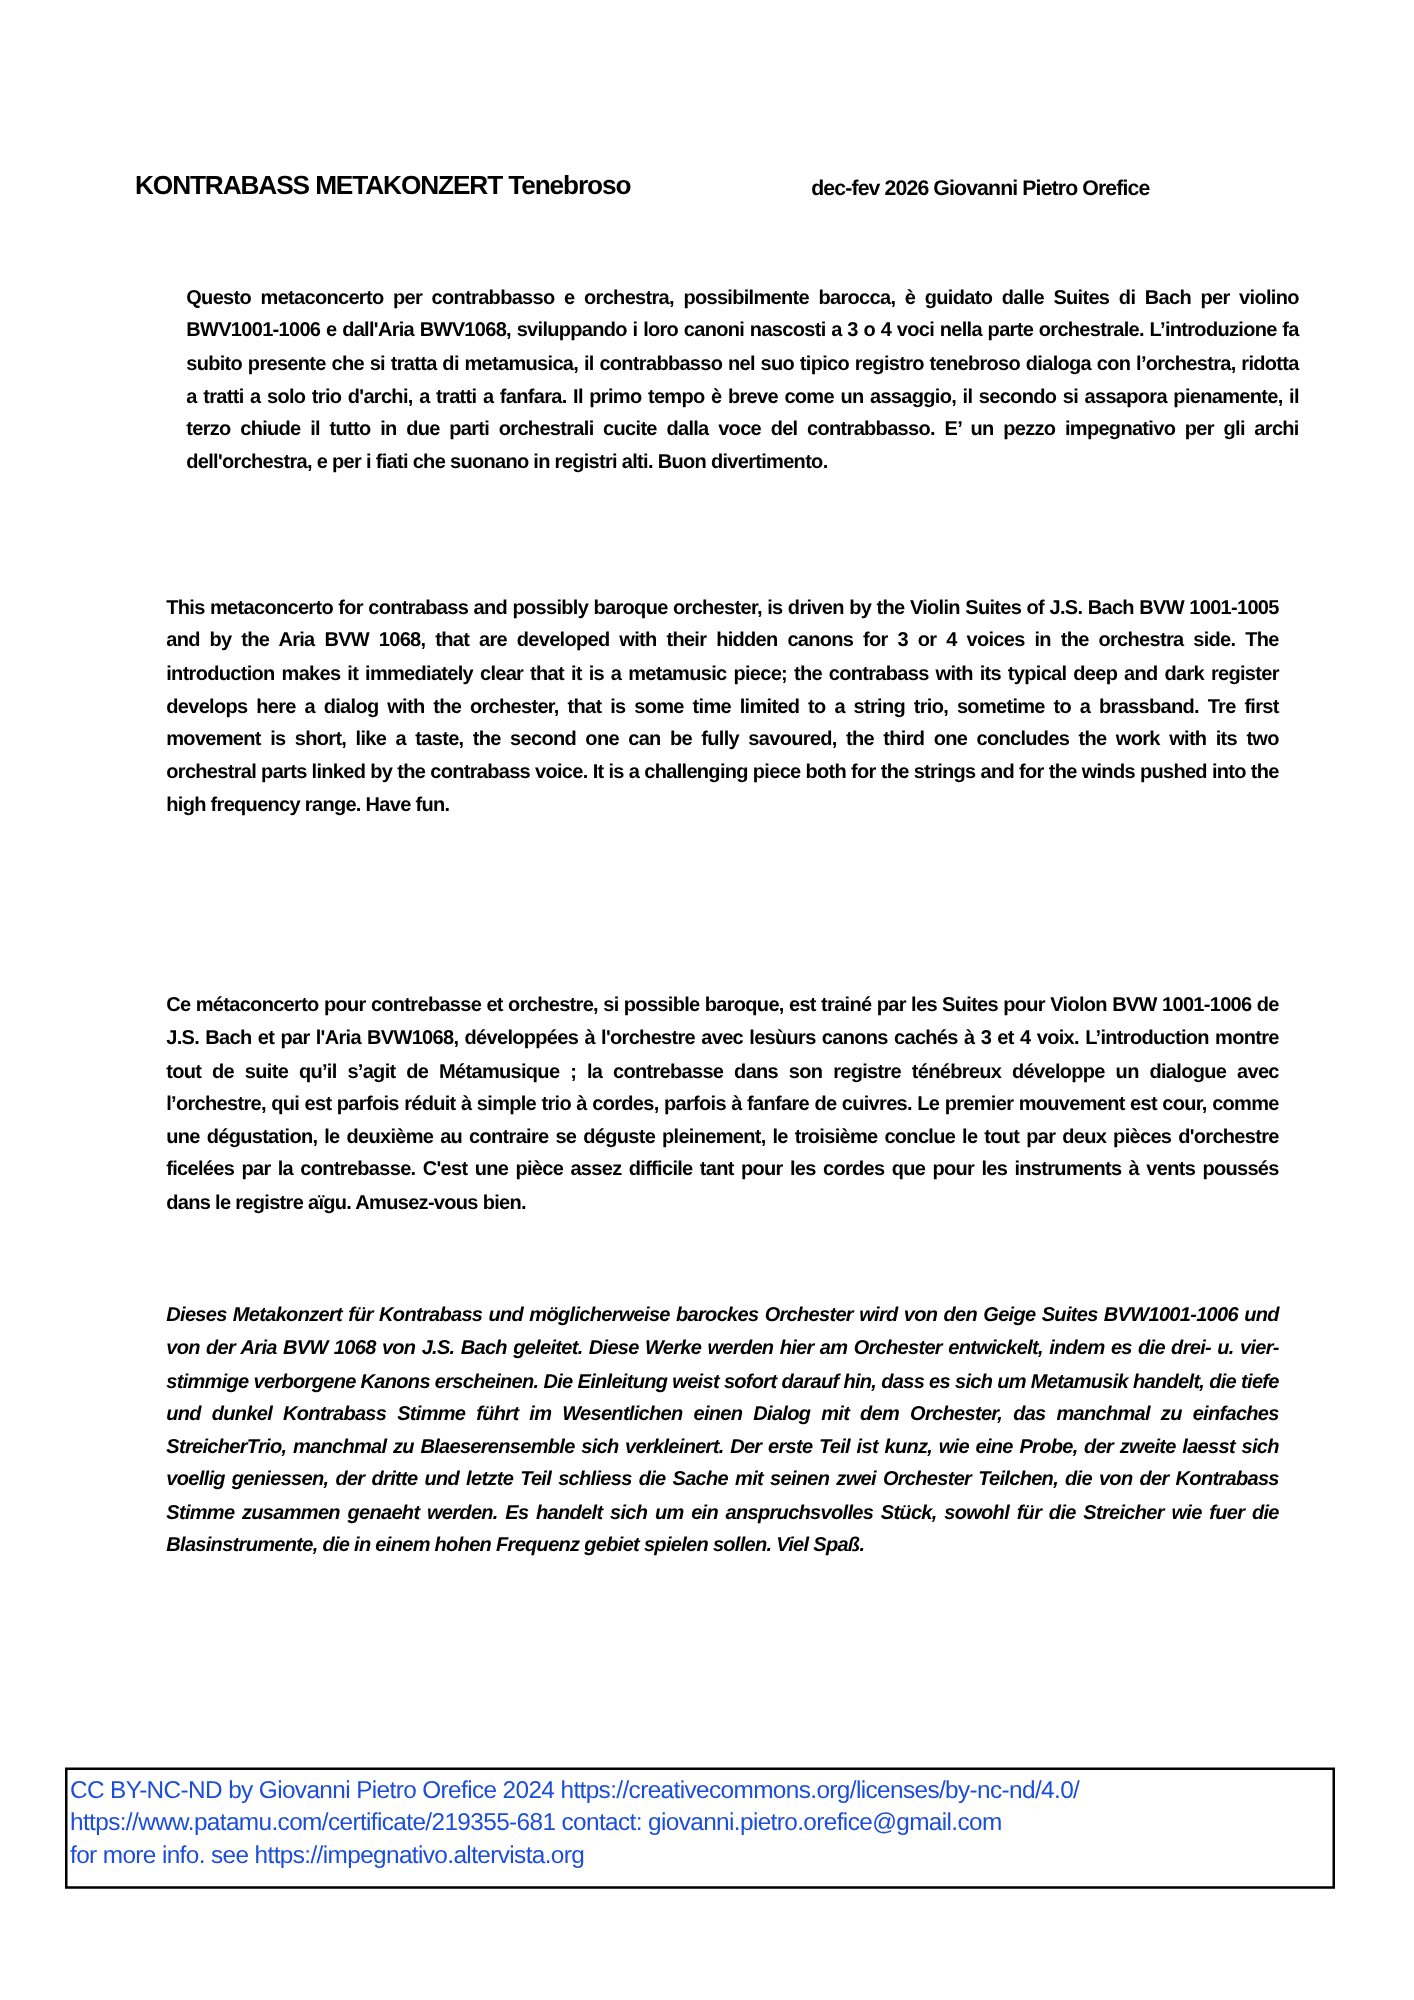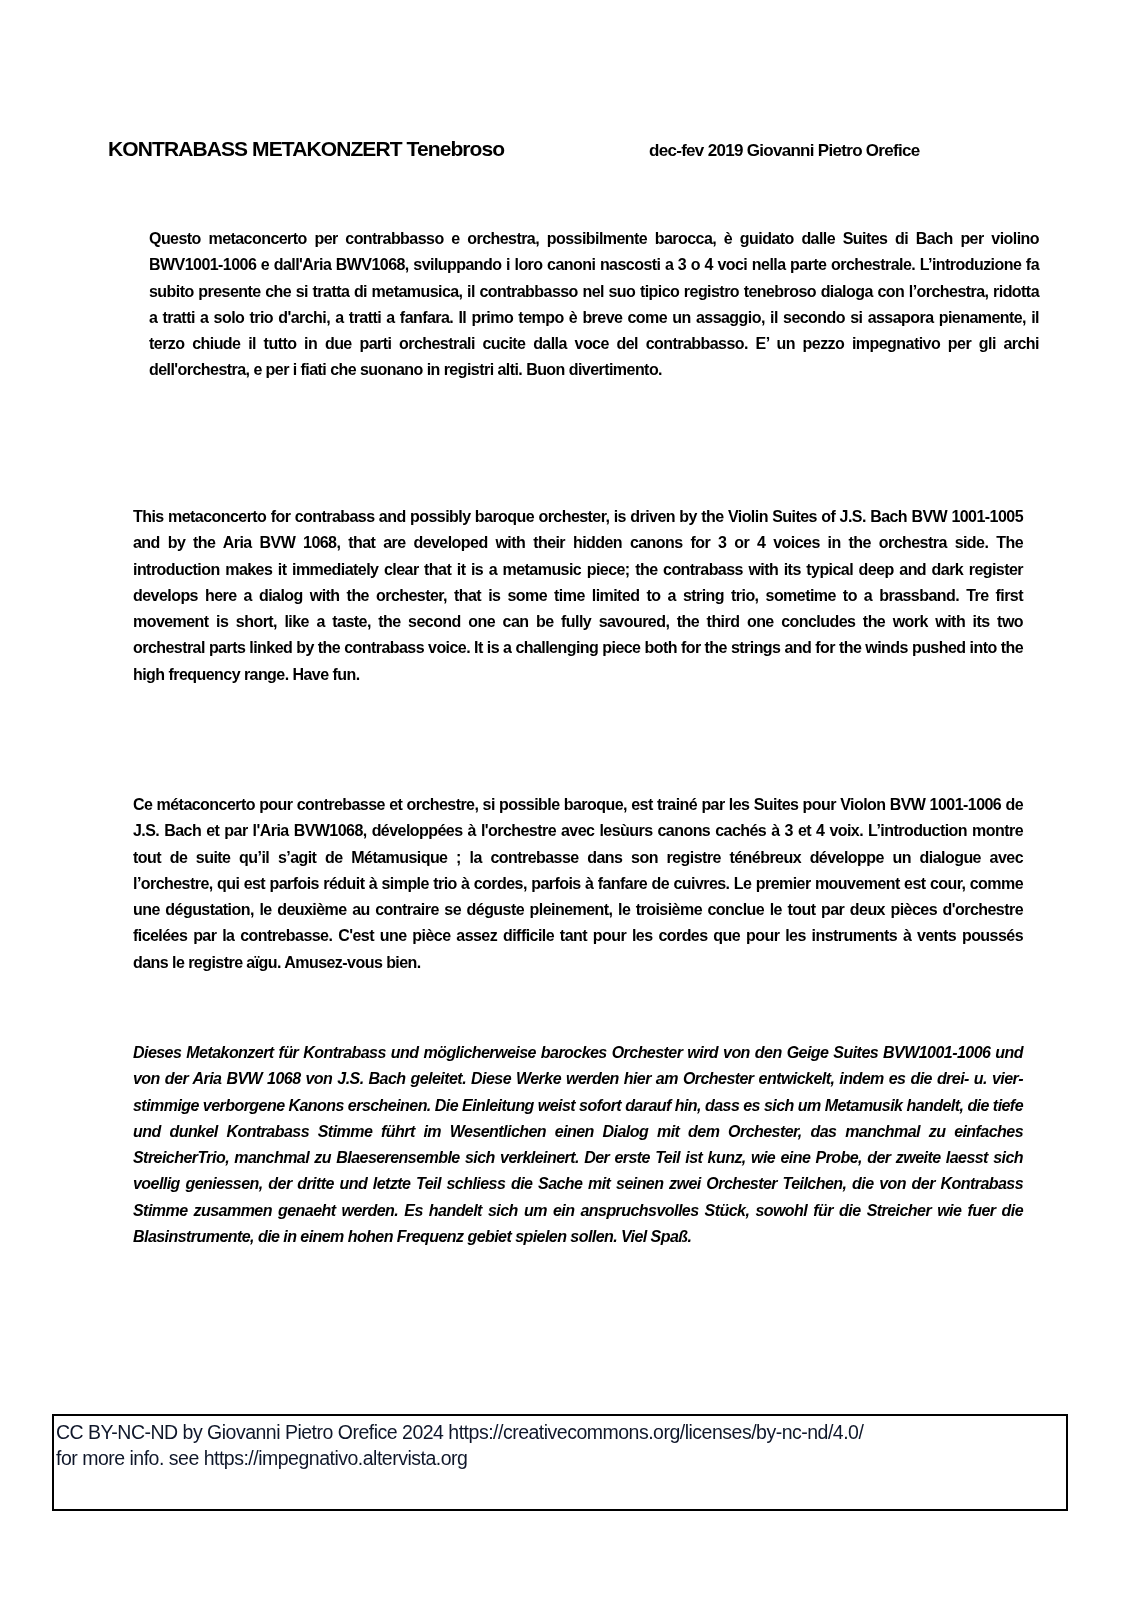--- a/index.html
+++ b/index.html
@@ -54,58 +54,59 @@
       width: 890px;
       font-family: "Liberation Sans", sans-serif;
       font-weight: bold;
       font-size: 16px;
       letter-spacing: -0.55px;
       line-height: 26.3px;
       text-align: justify;
       margin: 0;
     }
     .para-it { top: 226px; margin-left: 16px; }
-    .para-en { top: 504px; }
+    .para-en { top: 474px; }
     .para-fr { top: 792px; }
     .para-de { top: 1040px; font-style: italic; }
 
     .license-box {
       position: absolute;
       left: 52px;
       top: 1414px;
       width: 1012px;
       height: 93px;
       border: 2px solid #000000;
       box-sizing: content-box;
       padding: 0;
     }
     .license-line {
       font-family: "Liberation Sans", sans-serif;
       font-size: 19.5px;
       letter-spacing: -0.5px;
       line-height: 26px;
       white-space: nowrap;
       padding-left: 2px;
-      color: #0f172a;
+      color: #1d4ed8;
     }
     .license-line:first-child { margin-top: 3px; }
   </style>
 </head>
 <body>
 
 <div class="page">
 
   <div class="title-row">
     <div class="doc-title">KONTRABASS METAKONZERT Tenebroso</div>
-    <div class="doc-meta">dec-fev  2019 Giovanni Pietro Orefice</div>
+    <div class="doc-meta">dec-fev  2026 Giovanni Pietro Orefice</div>
   </div>
 
   <p class="para para-it">Questo metaconcerto per contrabbasso e orchestra, possibilmente barocca, è guidato dalle Suites di Bach per  violino BWV1001-1006 e dall'Aria BWV1068, sviluppando i loro canoni nascosti a 3 o 4 voci nella parte orchestrale. L’introduzione fa subito presente che si tratta di metamusica, il contrabbasso nel suo tipico registro tenebroso dialoga con l’orchestra, ridotta a tratti a solo trio d'archi, a tratti a fanfara. Il primo tempo è breve come un assaggio, il secondo si assapora pienamente, il terzo chiude il tutto in due parti orchestrali cucite dalla voce del contrabbasso. E’ un pezzo impegnativo per gli archi dell'orchestra, e per i fiati che suonano in registri alti. Buon divertimento.</p>
   <p class="para para-en">This metaconcerto for contrabass and possibly baroque orchester, is driven by the Violin Suites of J.S. Bach BVW 1001-1005 and by the Aria BVW 1068, that are developed with their hidden canons for 3 or 4 voices in the orchestra side. The introduction makes it immediately clear that it is a metamusic piece; the contrabass with its typical deep and dark register  develops here a dialog with the orchester, that is some time limited to a string trio, sometime to a brassband. Tre first movement is short, like a taste, the second one can be fully savoured, the third one concludes the work with its two orchestral parts linked by the contrabass voice. It is a challenging piece both for the strings and for the winds pushed into the high frequency range. Have fun.</p>
   <p class="para para-fr">Ce métaconcerto pour contrebasse et orchestre, si possible baroque, est trainé par les Suites pour Violon BVW 1001-1006 de J.S. Bach et par l'Aria BVW1068, développées à l'orchestre avec lesùurs canons cachés à 3 et 4 voix. L’introduction montre tout de suite qu’il s’agit de Métamusique ; la contrebasse dans son registre ténébreux développe un dialogue avec l’orchestre, qui est parfois réduit à simple trio à cordes, parfois à fanfare de cuivres. Le premier mouvement est cour, comme une dégustation, le deuxième au contraire se déguste pleinement, le troisième conclue le tout par deux pièces d'orchestre ficelées par la contrebasse. C'est une pièce assez difficile tant pour les cordes que pour les instruments à vents poussés dans le registre aïgu. Amusez-vous bien.</p>
   <p class="para para-de">Dieses Metakonzert für Kontrabass und möglicherweise barockes Orchester wird von den Geige Suites BVW1001-1006 und von der Aria BVW 1068 von J.S. Bach geleitet. Diese Werke werden hier am Orchester entwickelt, indem es die drei- u. vier-stimmige verborgene Kanons erscheinen. Die Einleitung weist sofort darauf hin, dass es sich um Metamusik handelt, die tiefe und dunkel Kontrabass Stimme führt im Wesentlichen einen Dialog mit dem Orchester, das manchmal zu einfaches StreicherTrio, manchmal zu Blaeserensemble sich verkleinert. Der erste Teil ist kunz, wie eine Probe, der zweite laesst sich voellig geniessen, der dritte und letzte Teil schliess die Sache mit seinen zwei Orchester Teilchen, die von der Kontrabass Stimme zusammen genaeht werden. Es handelt sich um ein anspruchsvolles Stück, sowohl für die Streicher wie fuer die Blasinstrumente, die in einem hohen Frequenz gebiet spielen sollen. Viel Spaß.</p>
 
   <div class="license-box">
     <div class="license-line">CC BY-NC-ND by Giovanni Pietro Orefice 2024 https://creativecommons.org/licenses/by-nc-nd/4.0/</div>
+    <div class="license-line">https://www.patamu.com/certificate/219355-681 contact: giovanni.pietro.orefice@gmail.com</div>
     <div class="license-line">for more info. see https://impegnativo.altervista.org</div>
   </div>
 
 </div>
 
 </body></html>

